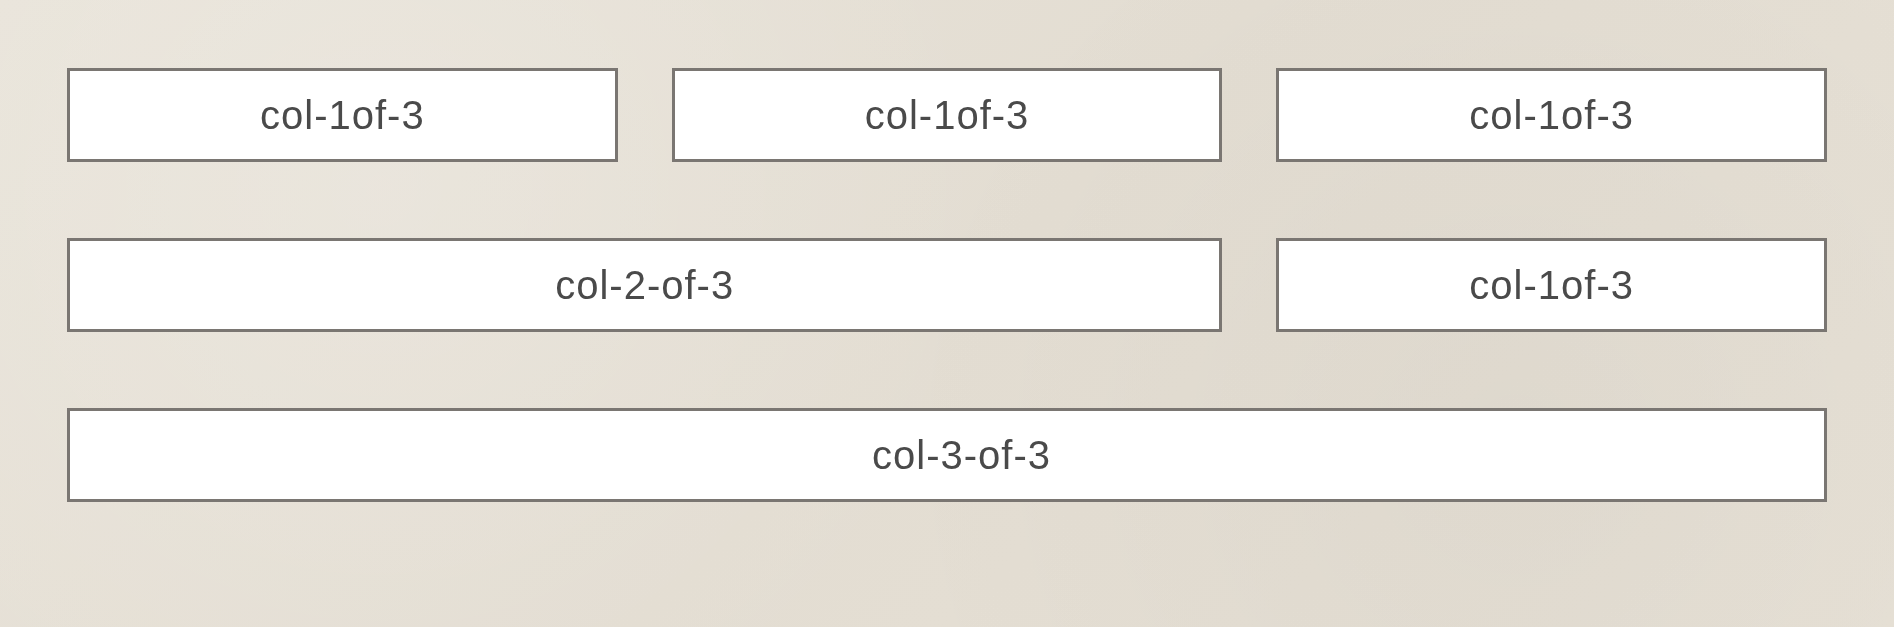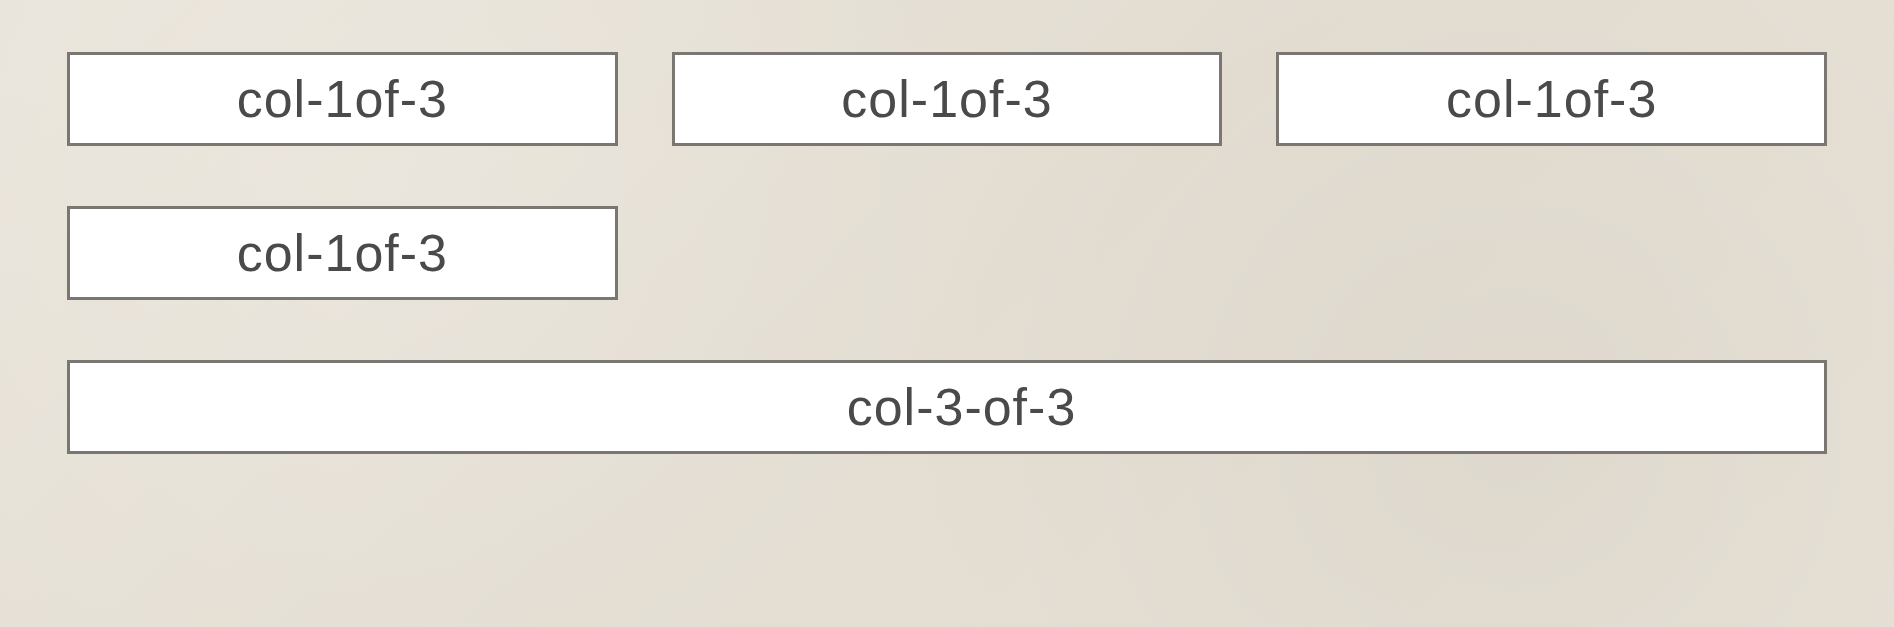--- a/index.html
+++ b/index.html
@@ -37,24 +37,25 @@
       margin-bottom: 0;
     }
 
     .cell {
       background: #ffffff;
       border: 3px solid #7a7672;
       height: 94px;
       display: flex;
       align-items: center;
       justify-content: center;
-      font-size: 52px;
+      font-size: 40px;
       font-weight: 400;
       letter-spacing: 1px;
       color: #4a4a4a;
+      margin-top: 16px;
     }
 
     .col-1 {
       flex: 1 1 0;
     }
 
     .col-2 {
       flex: 2 1 0;
       
       flex-basis: calc( (100% - 2 * 54px) / 3 * 2 + 54px );
@@ -85,20 +86,23 @@
     </div>
     <div class="cell col-1">
       <span>col-1of-3</span>
     </div>
     <div class="cell col-1">
       <span>col-1of-3</span>
     </div>
   </div>
 
   <div class="row row-2">
+    <div class="cell col-2">
+      <span>col-2-of-3</span>
+    </div>
     <div class="cell col-1">
       <span>col-1of-3</span>
     </div>
   </div>
 
   <div class="row">
     <div class="cell col-3">
       <span>col-3-of-3</span>
     </div>
   </div>

